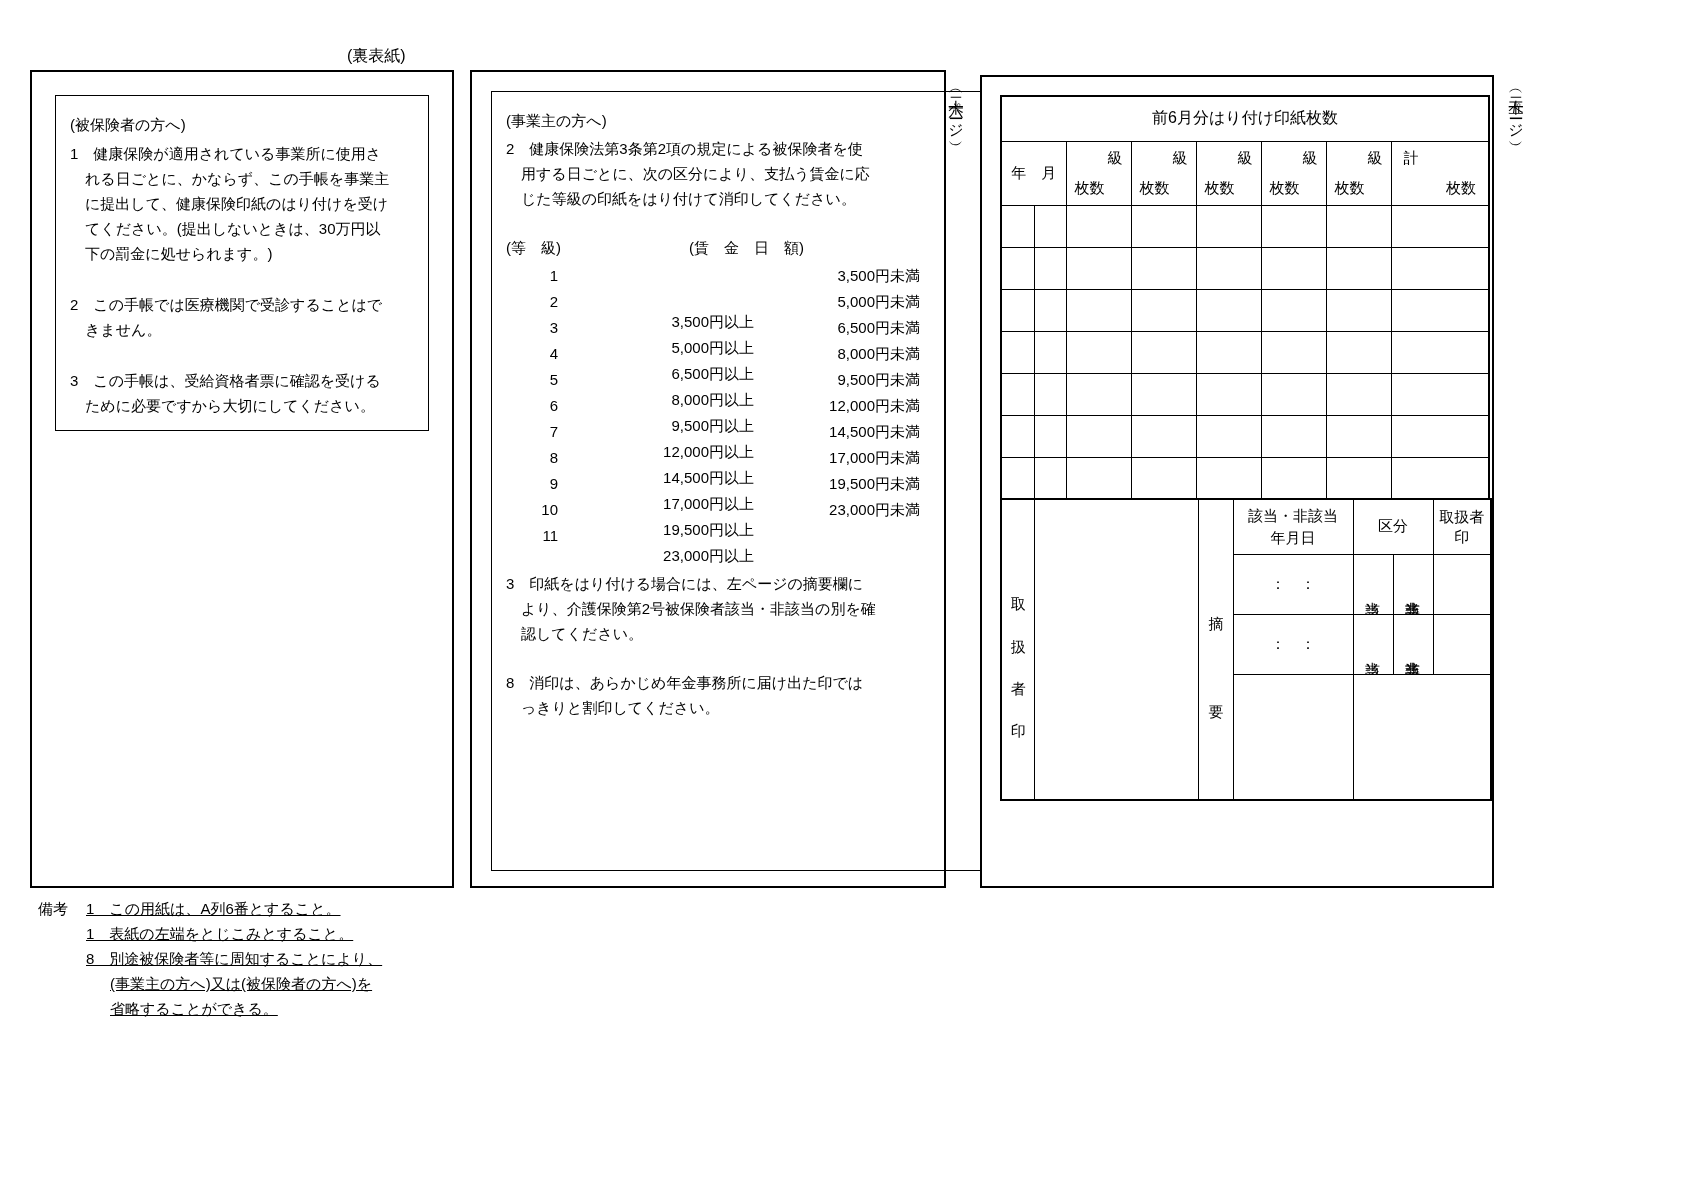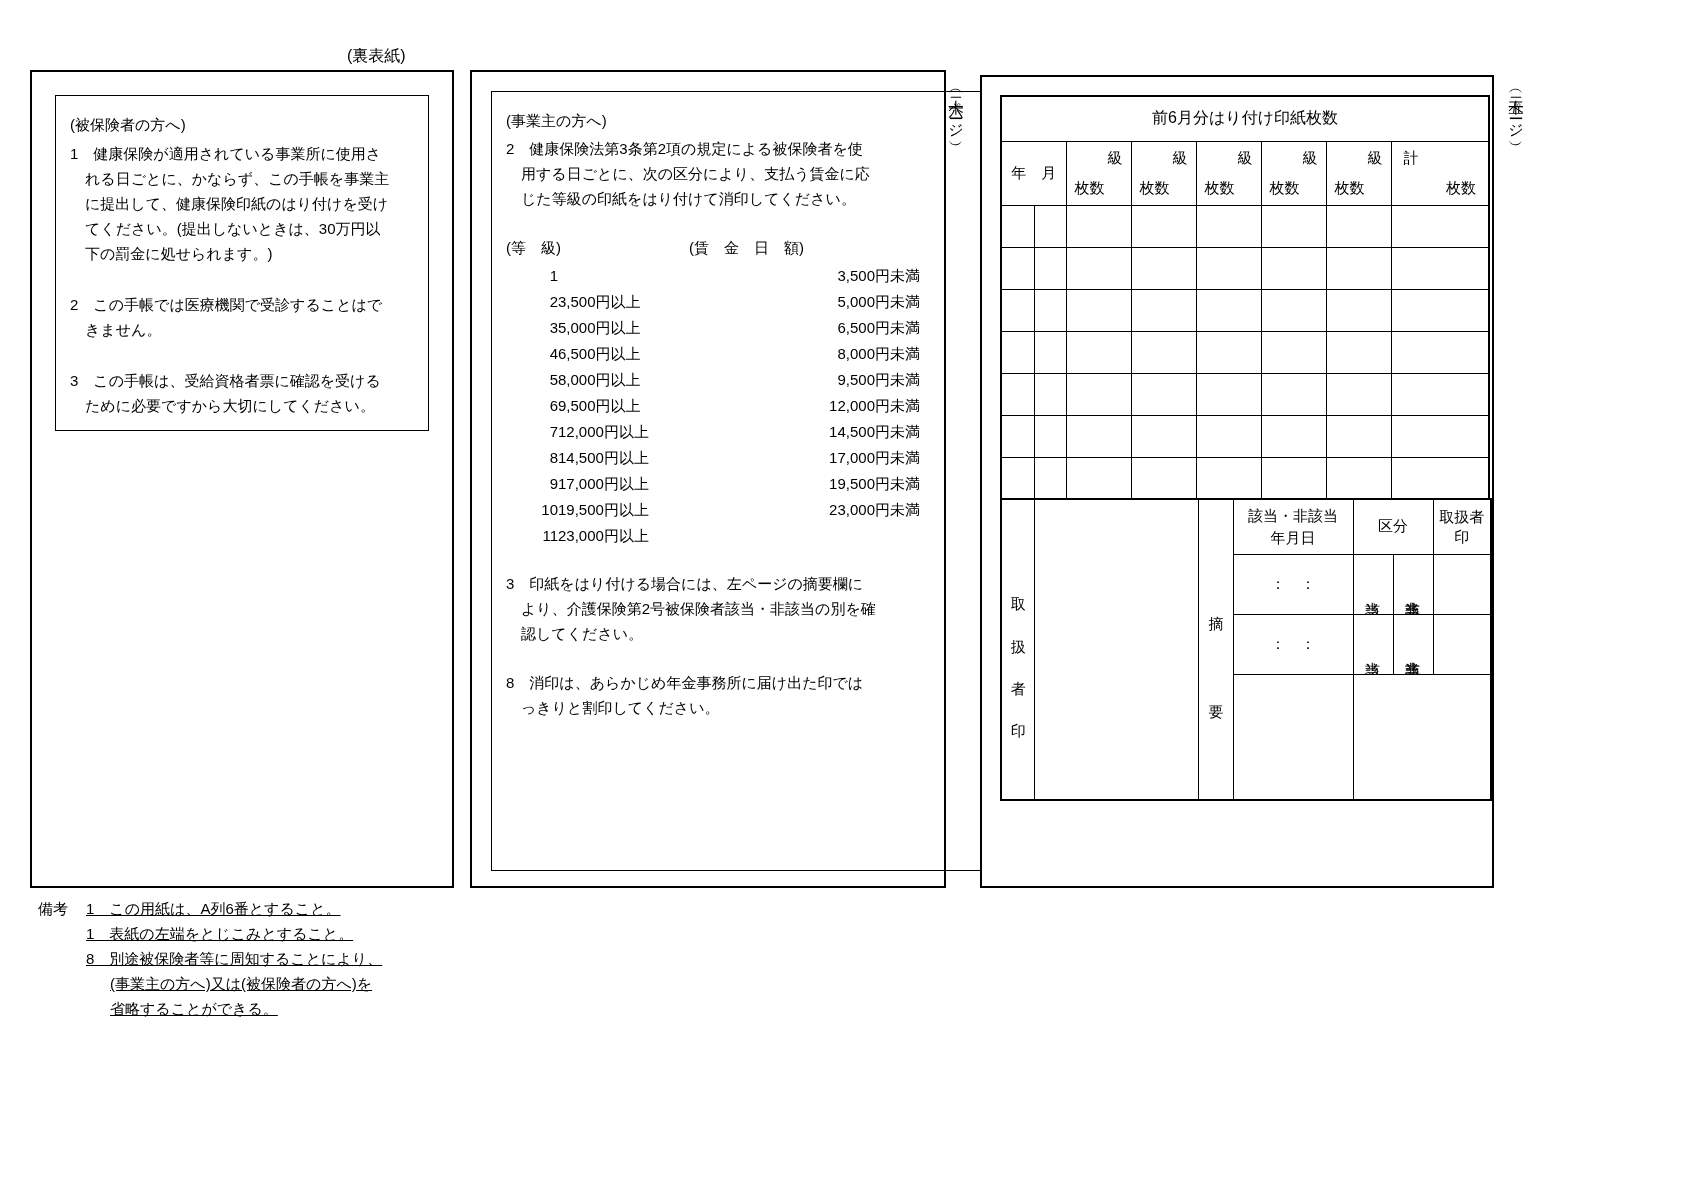--- a/index.html
+++ b/index.html
@@ -22,21 +22,21 @@
 
   
   #middle-panel{left:470px;top:70px;width:476px;height:818px;}
   #middle-inner{left:19px;top:19px;width:498px;height:780px;}
   #middle-inner .para{margin-top:3px;margin-bottom:24px;}
   .wage-header-line{display:flex;line-height:26px;margin-top:16px;}
   .wage-header-line .wh2{margin-left:128px;}
   .grade-table{margin-top:2px;margin-bottom:22px;}
   .grade-row{display:flex;height:26px;line-height:26px;}
   .gcol{width:52px;text-align:right;}
-  .fcol{width:196px;}
+  .fcol{width:196px;text-align:right;margin-top:20px;}
   .tcol{width:166px;text-align:right;}
 
   
   .vlabel{position:absolute;writing-mode:vertical-rl;font-size:15px;letter-spacing:2px;}
   #page-label-26{left:946px;top:84px;}
   #page-label-25{left:1506px;top:84px;}
 
   
   #right-panel{left:980px;top:75px;width:514px;height:813px;}
   #tables-wrap{position:absolute;left:18px;top:18px;width:519px;}

